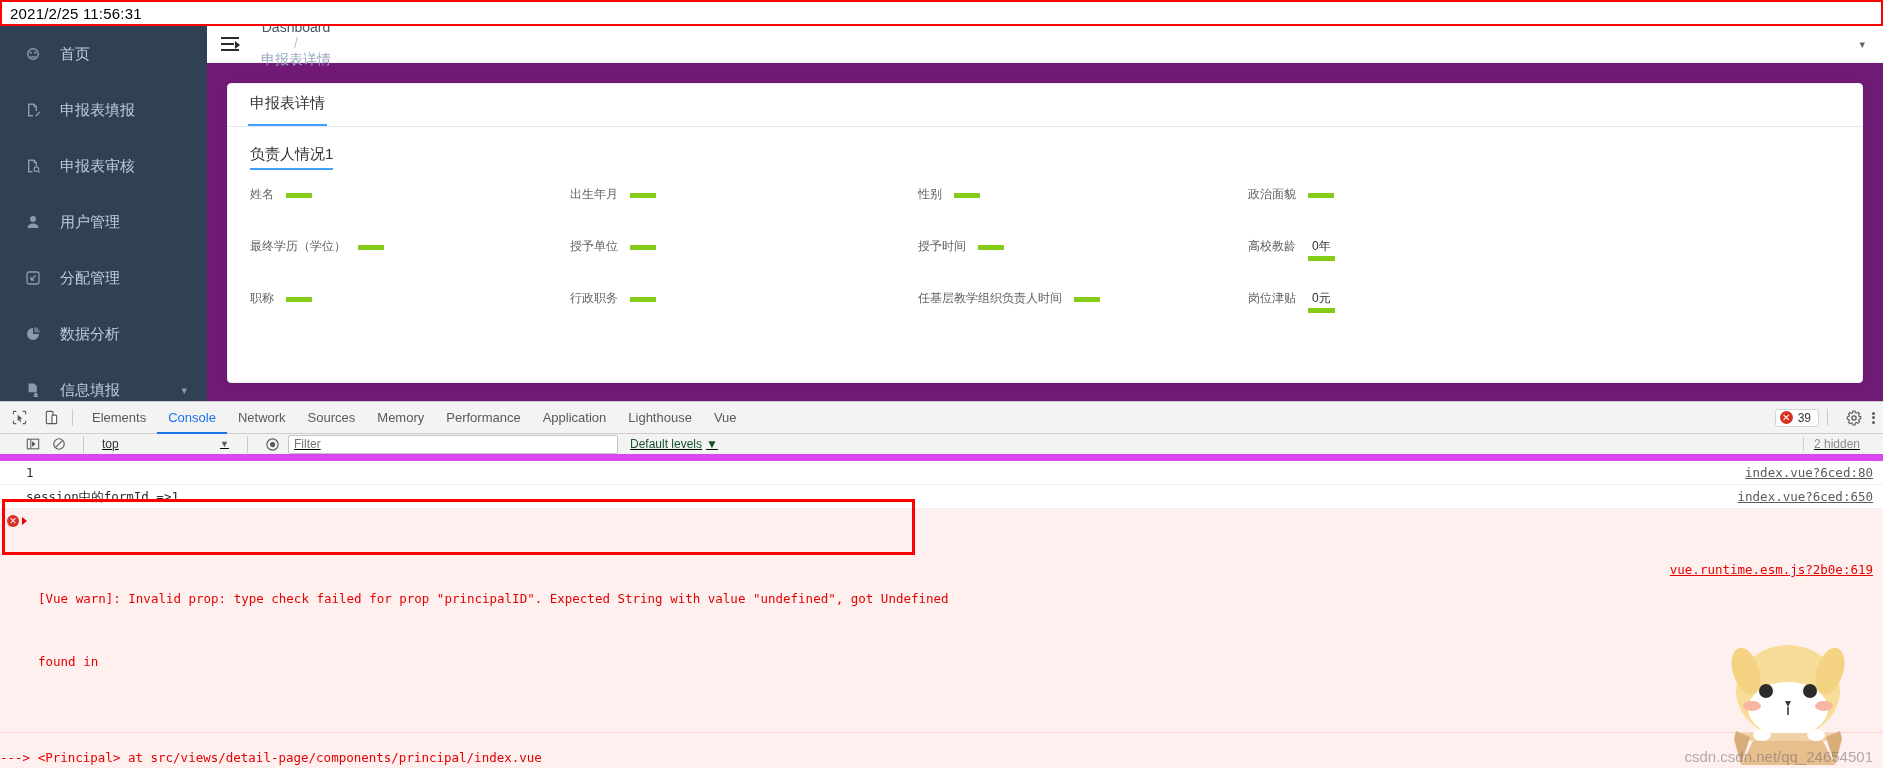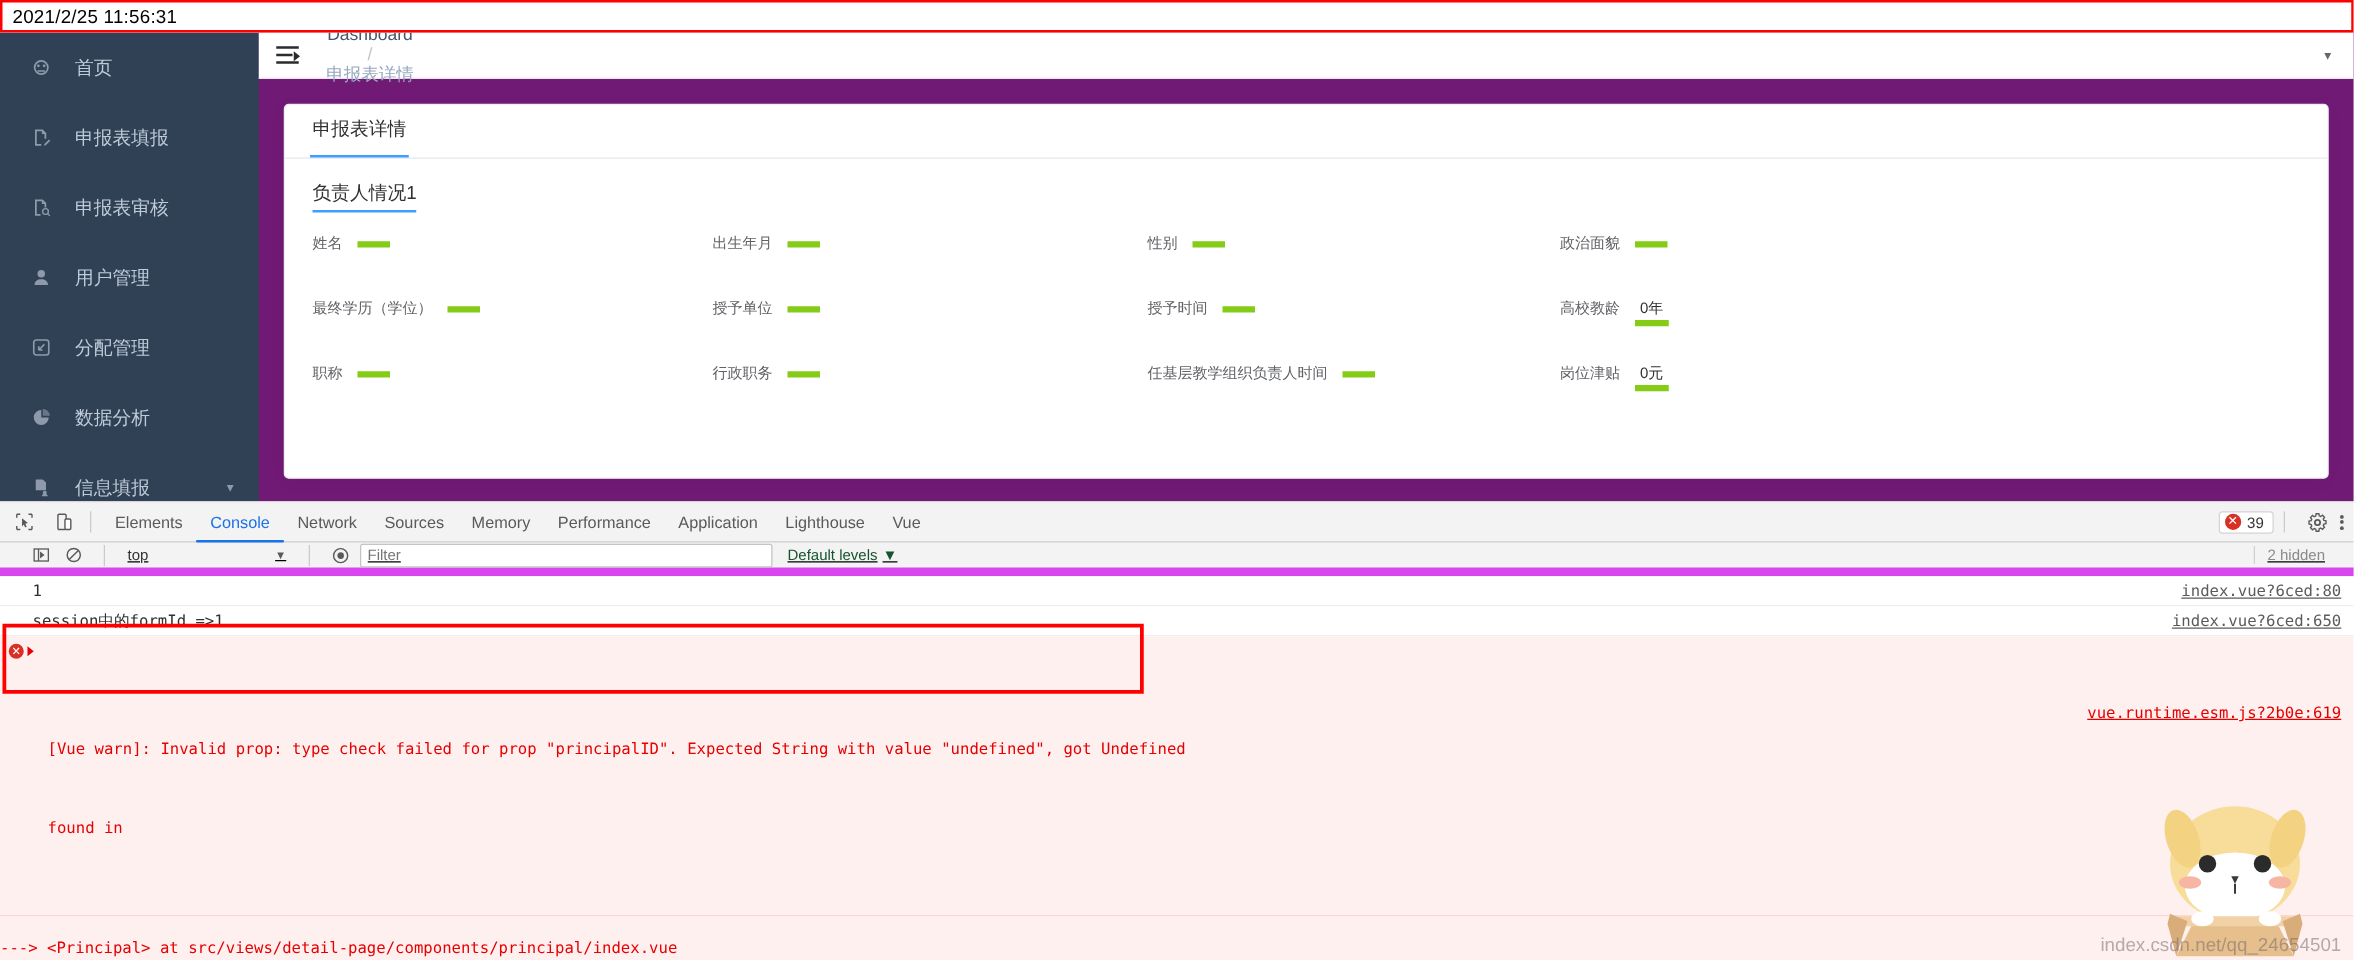--- a/index.html
+++ b/index.html
@@ -633,17 +633,17 @@
           <path d="M85 72h6l-3 6z" fill="#3a3a3a"></path>
           <path d="M88 78v8" stroke="#3a3a3a" stroke-width="1.6" fill="none"></path>
           <path d="M55 108h66l14 28H41z" fill="#e6bf8d"></path>
           <path d="M41 104h94l-6 8H47z" fill="#f0d2a6"></path>
           <path d="M36 102l14 6-9 28-7-26z" fill="#d9ad79"></path>
           <path d="M140 102l-14 6 9 28 7-26z" fill="#d9ad79"></path>
           <ellipse cx="62" cy="106" rx="9" ry="6" fill="#ffffff"></ellipse>
           <ellipse cx="116" cy="106" rx="9" ry="6" fill="#ffffff"></ellipse>
         </g>
       </svg>
-      <div class="wm-text">index.csdn.net/qq_24654501</div>
+      <div class="wm-text">csdn.csdn.net/qq_24654501</div>
 
     </div>
   </div>
 </div>
 
 </body></html>

